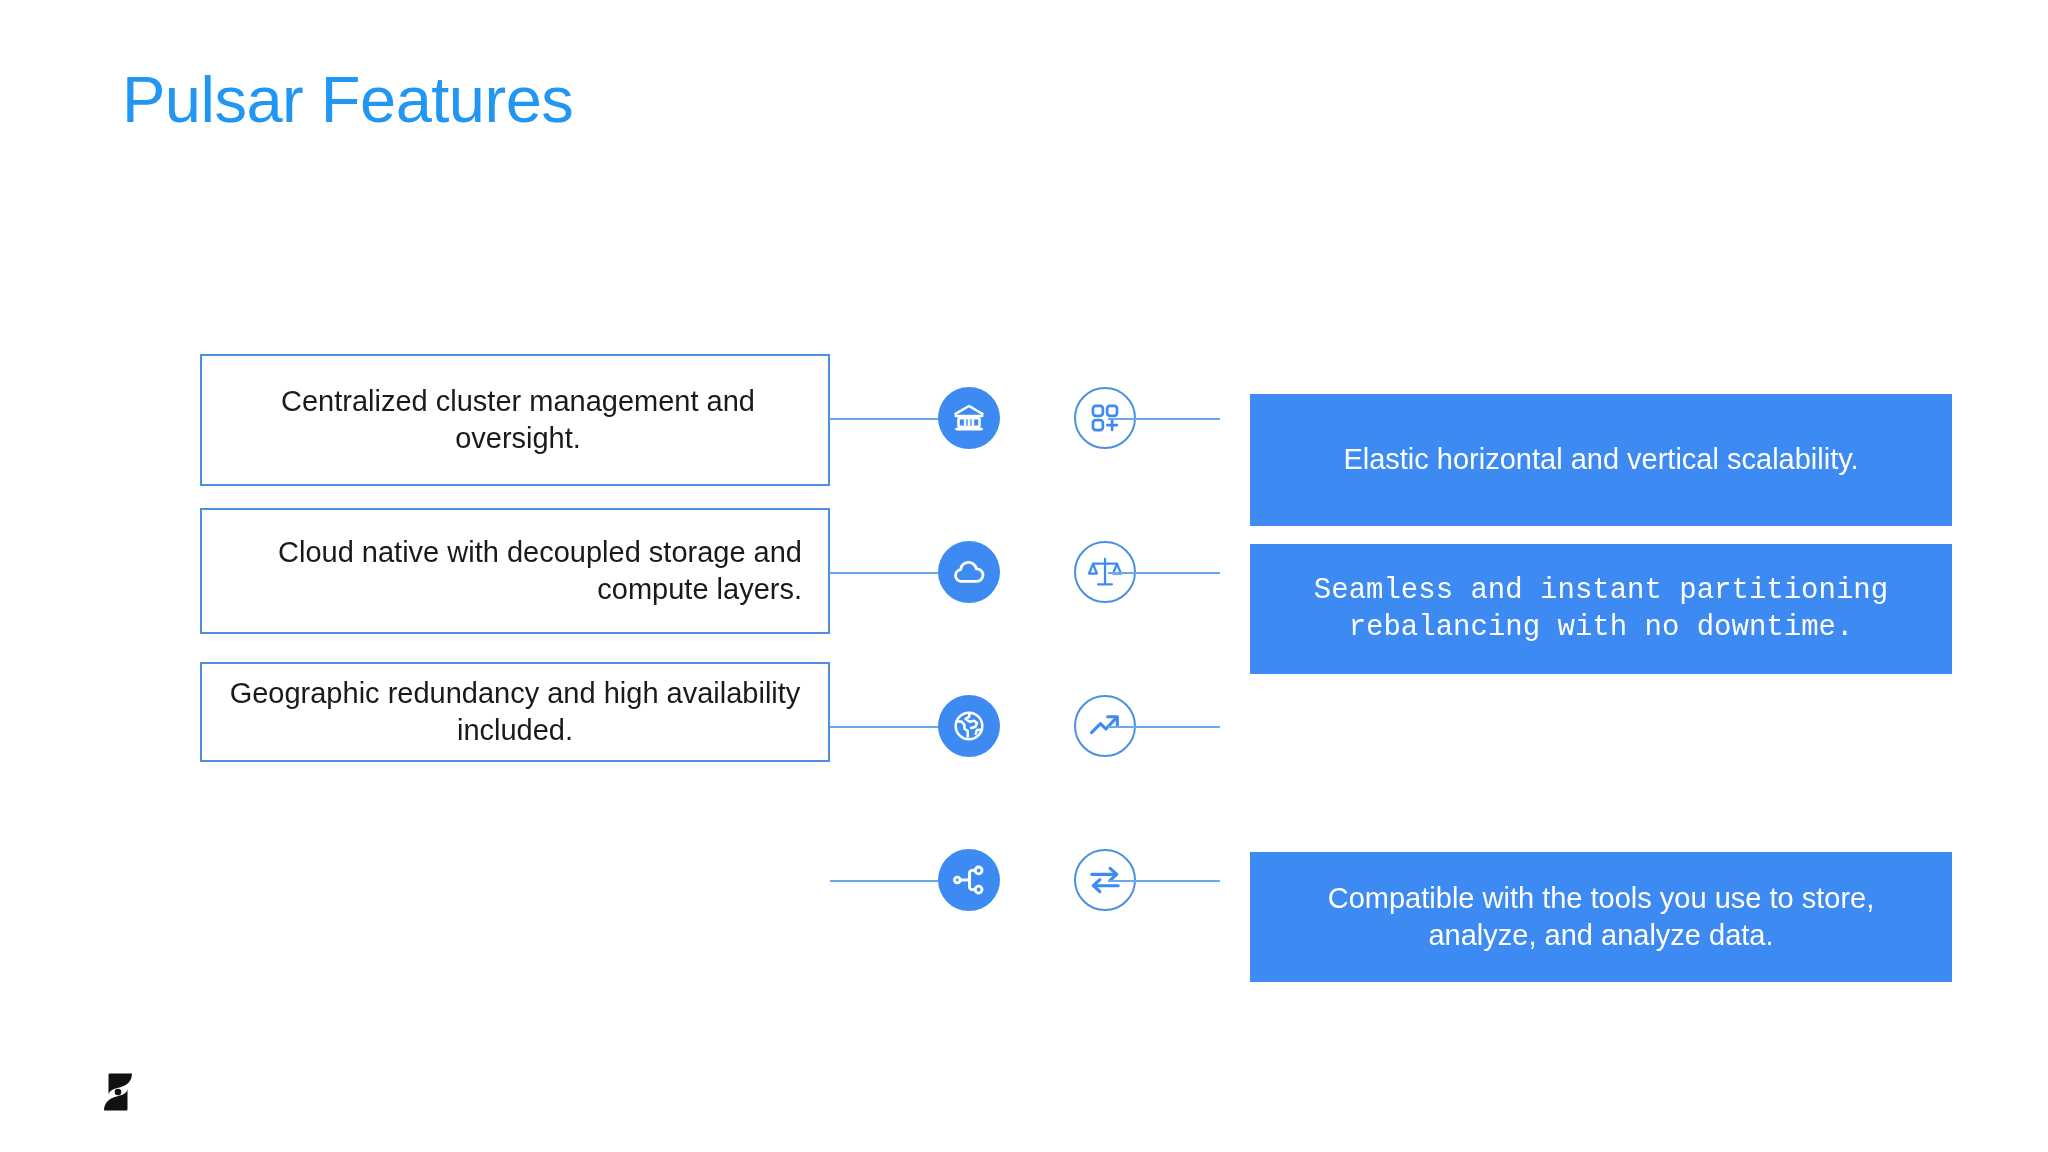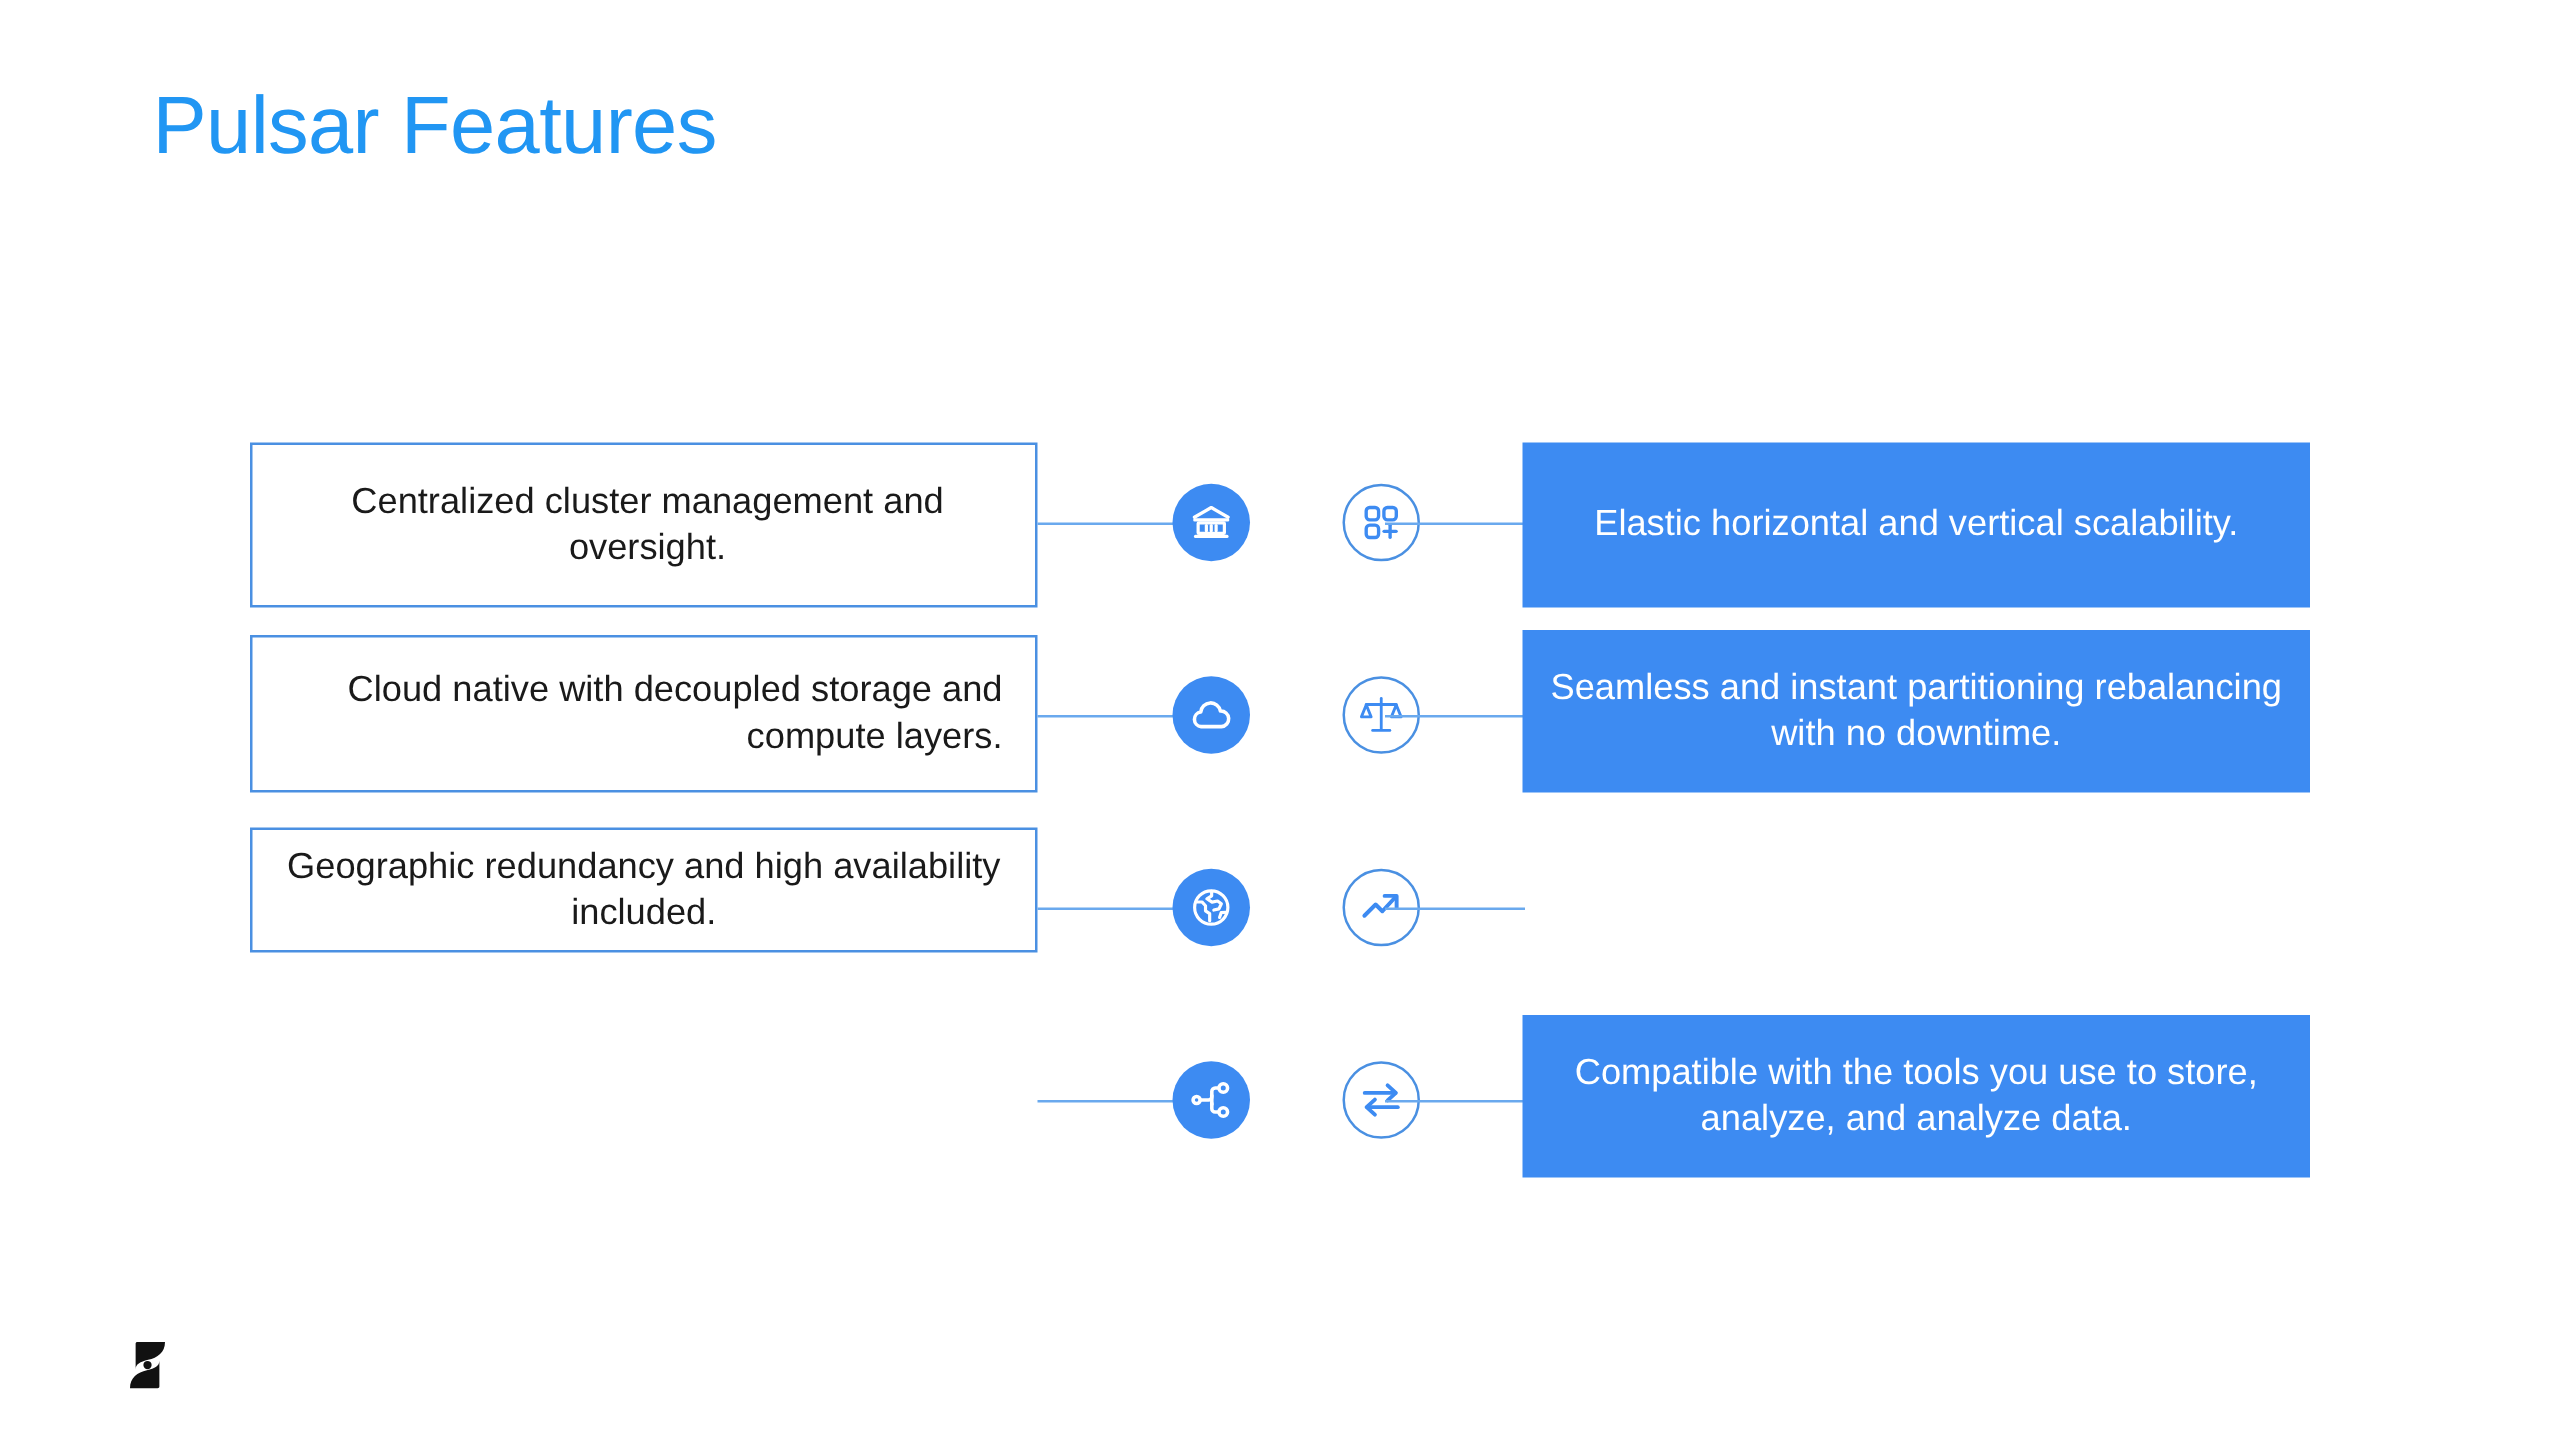--- a/index.html
+++ b/index.html
@@ -65,35 +65,36 @@
     line-height: 1.28;
   }
   .feature-row.r0 .box-left { top: 0;   height: 132px; padding-left: 32px; }
   .feature-row.r1 .box-left { top: 0;   height: 126px; text-align: right; }
   .feature-row.r2 .box-left { top: 0;   height: 100px; }
   .feature-row.r3 .box-left { top: -10px; height: 152px; }
 
   
   .box-right {
     position: absolute;
-    left: 1218px;
-    width: 630px;
+    left: 1250px;
+    width: 702px;
     box-sizing: border-box;
     background: #3d8bf2;
     color: #ffffff;
     display: flex;
     align-items: center;
     justify-content: center;
     text-align: center;
     padding: 6px 22px;
     font-size: 29px;
     line-height: 1.28;
+    margin-top: 40px;
   }
   .feature-row.r0 .box-right { top: 0; height: 132px; }
-  .feature-row.r1 .box-right { top: -4px; height: 130px; }
+  .feature-row.r1 .box-right { top: -4px; height: 130px; font-family: Liberation Mono, monospace; }
   .feature-row.r2 .box-right { top: 0; height: 126px; }
   .feature-row.r3 .box-right { top: -4px; height: 130px; }
 
   
   .connector {
     position: absolute;
     height: 2px;
     background: #6aa9ee;
     top: 64px;
   }

